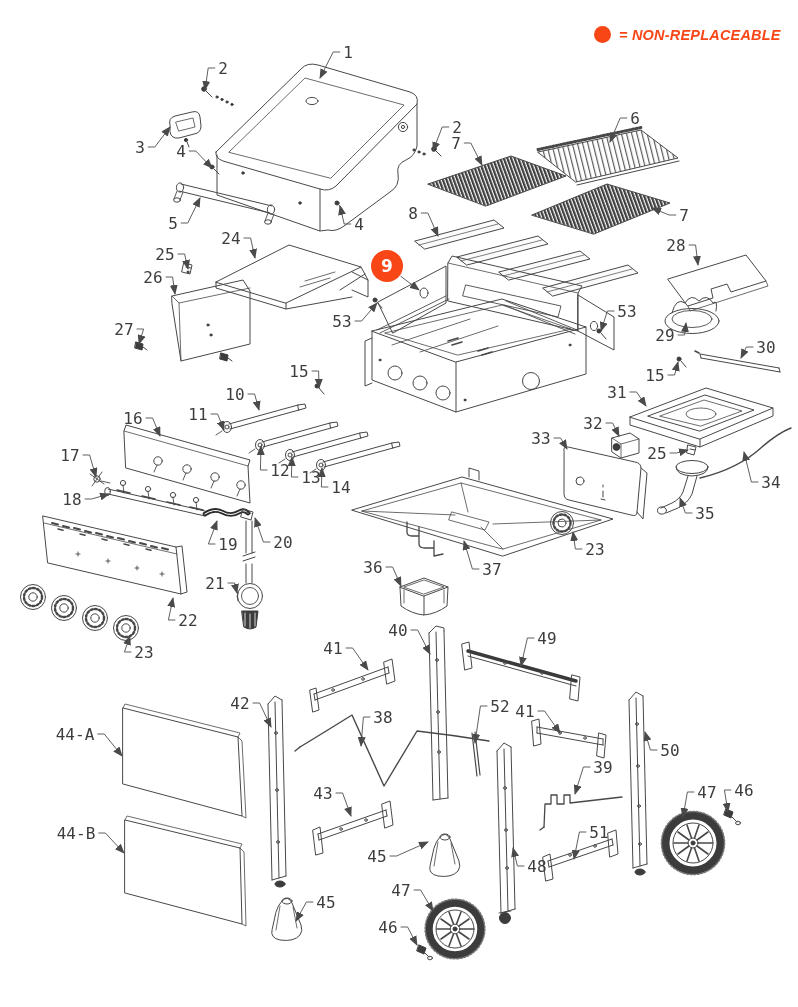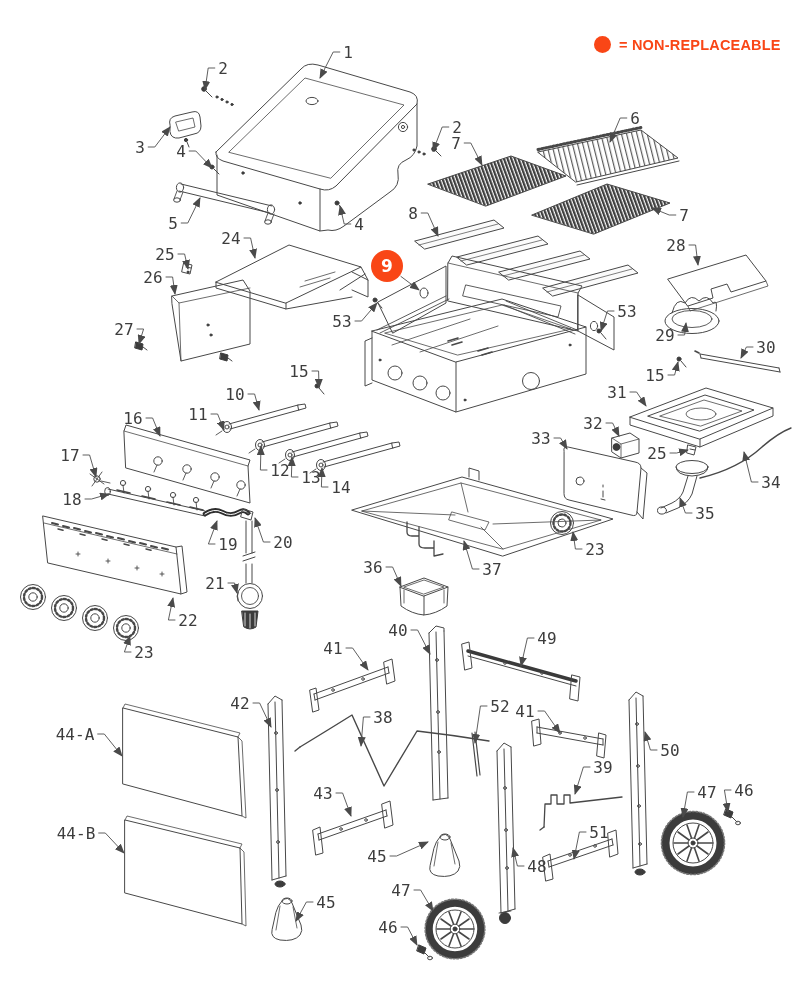--- a/index.html
+++ b/index.html
@@ -10,21 +10,21 @@
   
   #art :is(path,line,polyline,polygon,circle,ellipse,rect){
       stroke:#484848;stroke-width:1;fill:none;stroke-linecap:round;stroke-linejoin:round;}
   #art .dark, #art .dark :is(path,line,circle,ellipse){fill:#3c3c3c;stroke:#3c3c3c;}
   #art .plate path{fill:#fbfbfb;}
   #callouts path.leader{fill:none;stroke:#565656;stroke-width:0.95;}
   #callouts text{font-family:"DejaVu Sans Mono","Liberation Mono",monospace;
       font-size:16px;fill:#3d3d3d;stroke:none;}
   #callouts text.hl{font-family:"DejaVu Sans","Liberation Sans",sans-serif;
       font-weight:bold;font-size:17px;fill:#fff;}
-  .legend{position:absolute;left:594px;top:36px;display:flex;align-items:flex-end;gap:8px;}
+  .legend{position:absolute;left:594px;top:26px;display:flex;align-items:flex-end;gap:8px;font-style:italic;}
   .legend-dot{width:17px;height:17px;border-radius:50%;display:inline-block;}
   .legend-text{font-weight:bold;font-size:14.5px;letter-spacing:0.2px;white-space:nowrap;
       font-family:"Liberation Sans","DejaVu Sans",sans-serif;}
 </style>
 </head>
 <body>
 
 <div class="stage">
 <svg width="798" height="1007" viewBox="0 0 798 1007">
   <defs>

